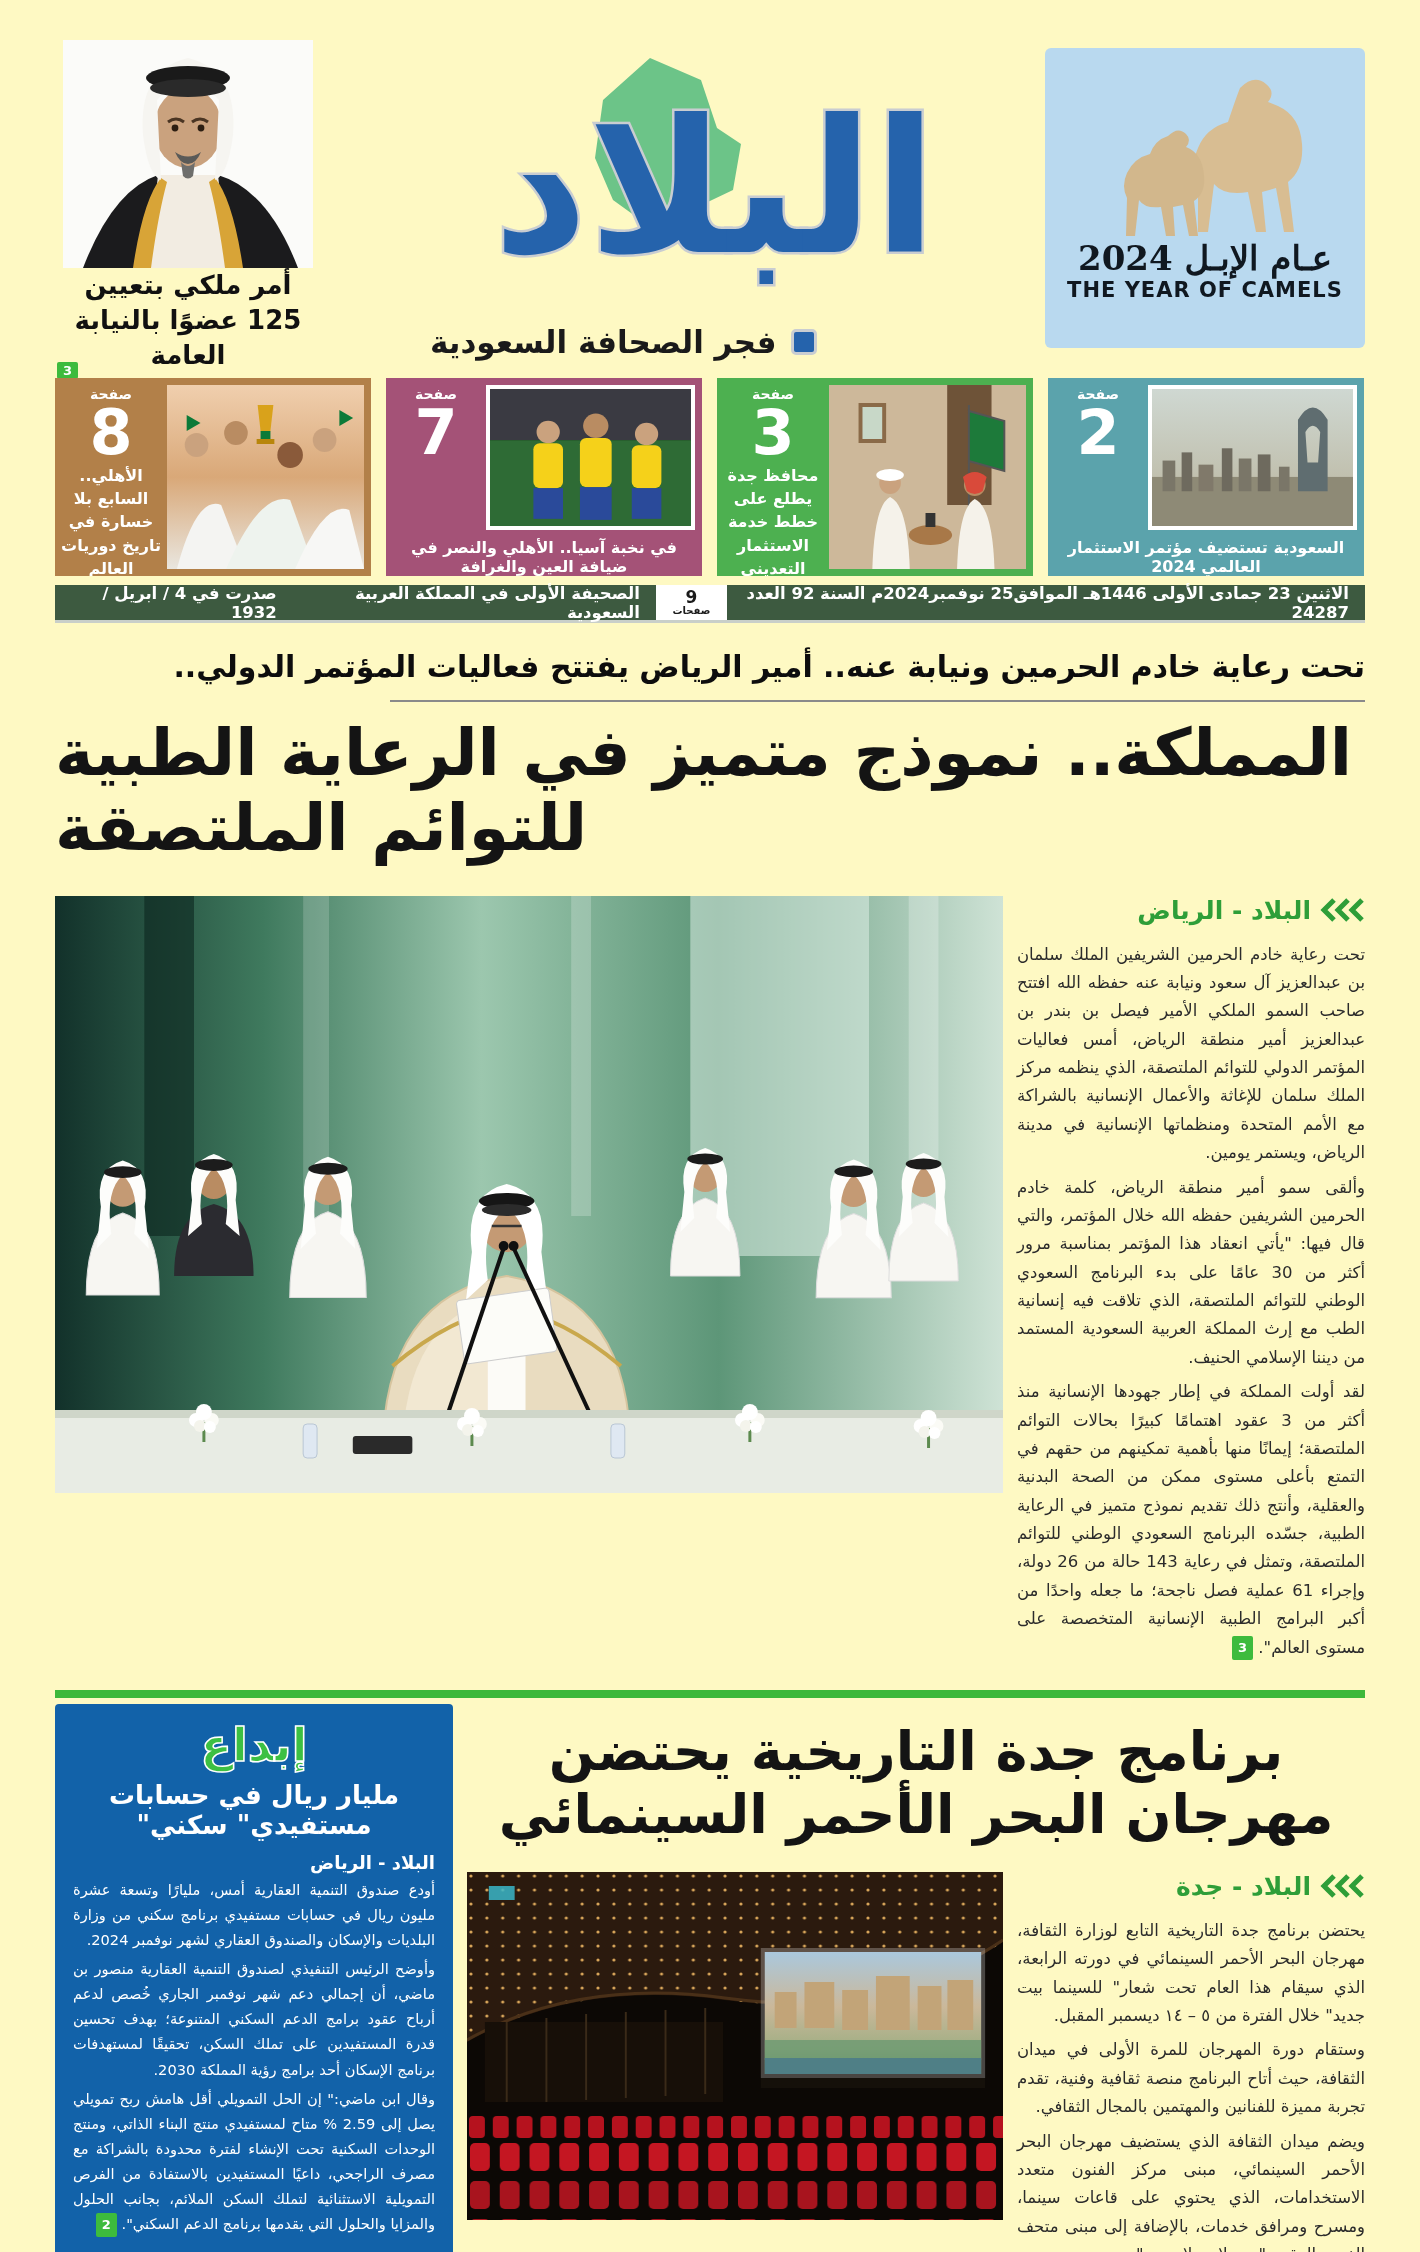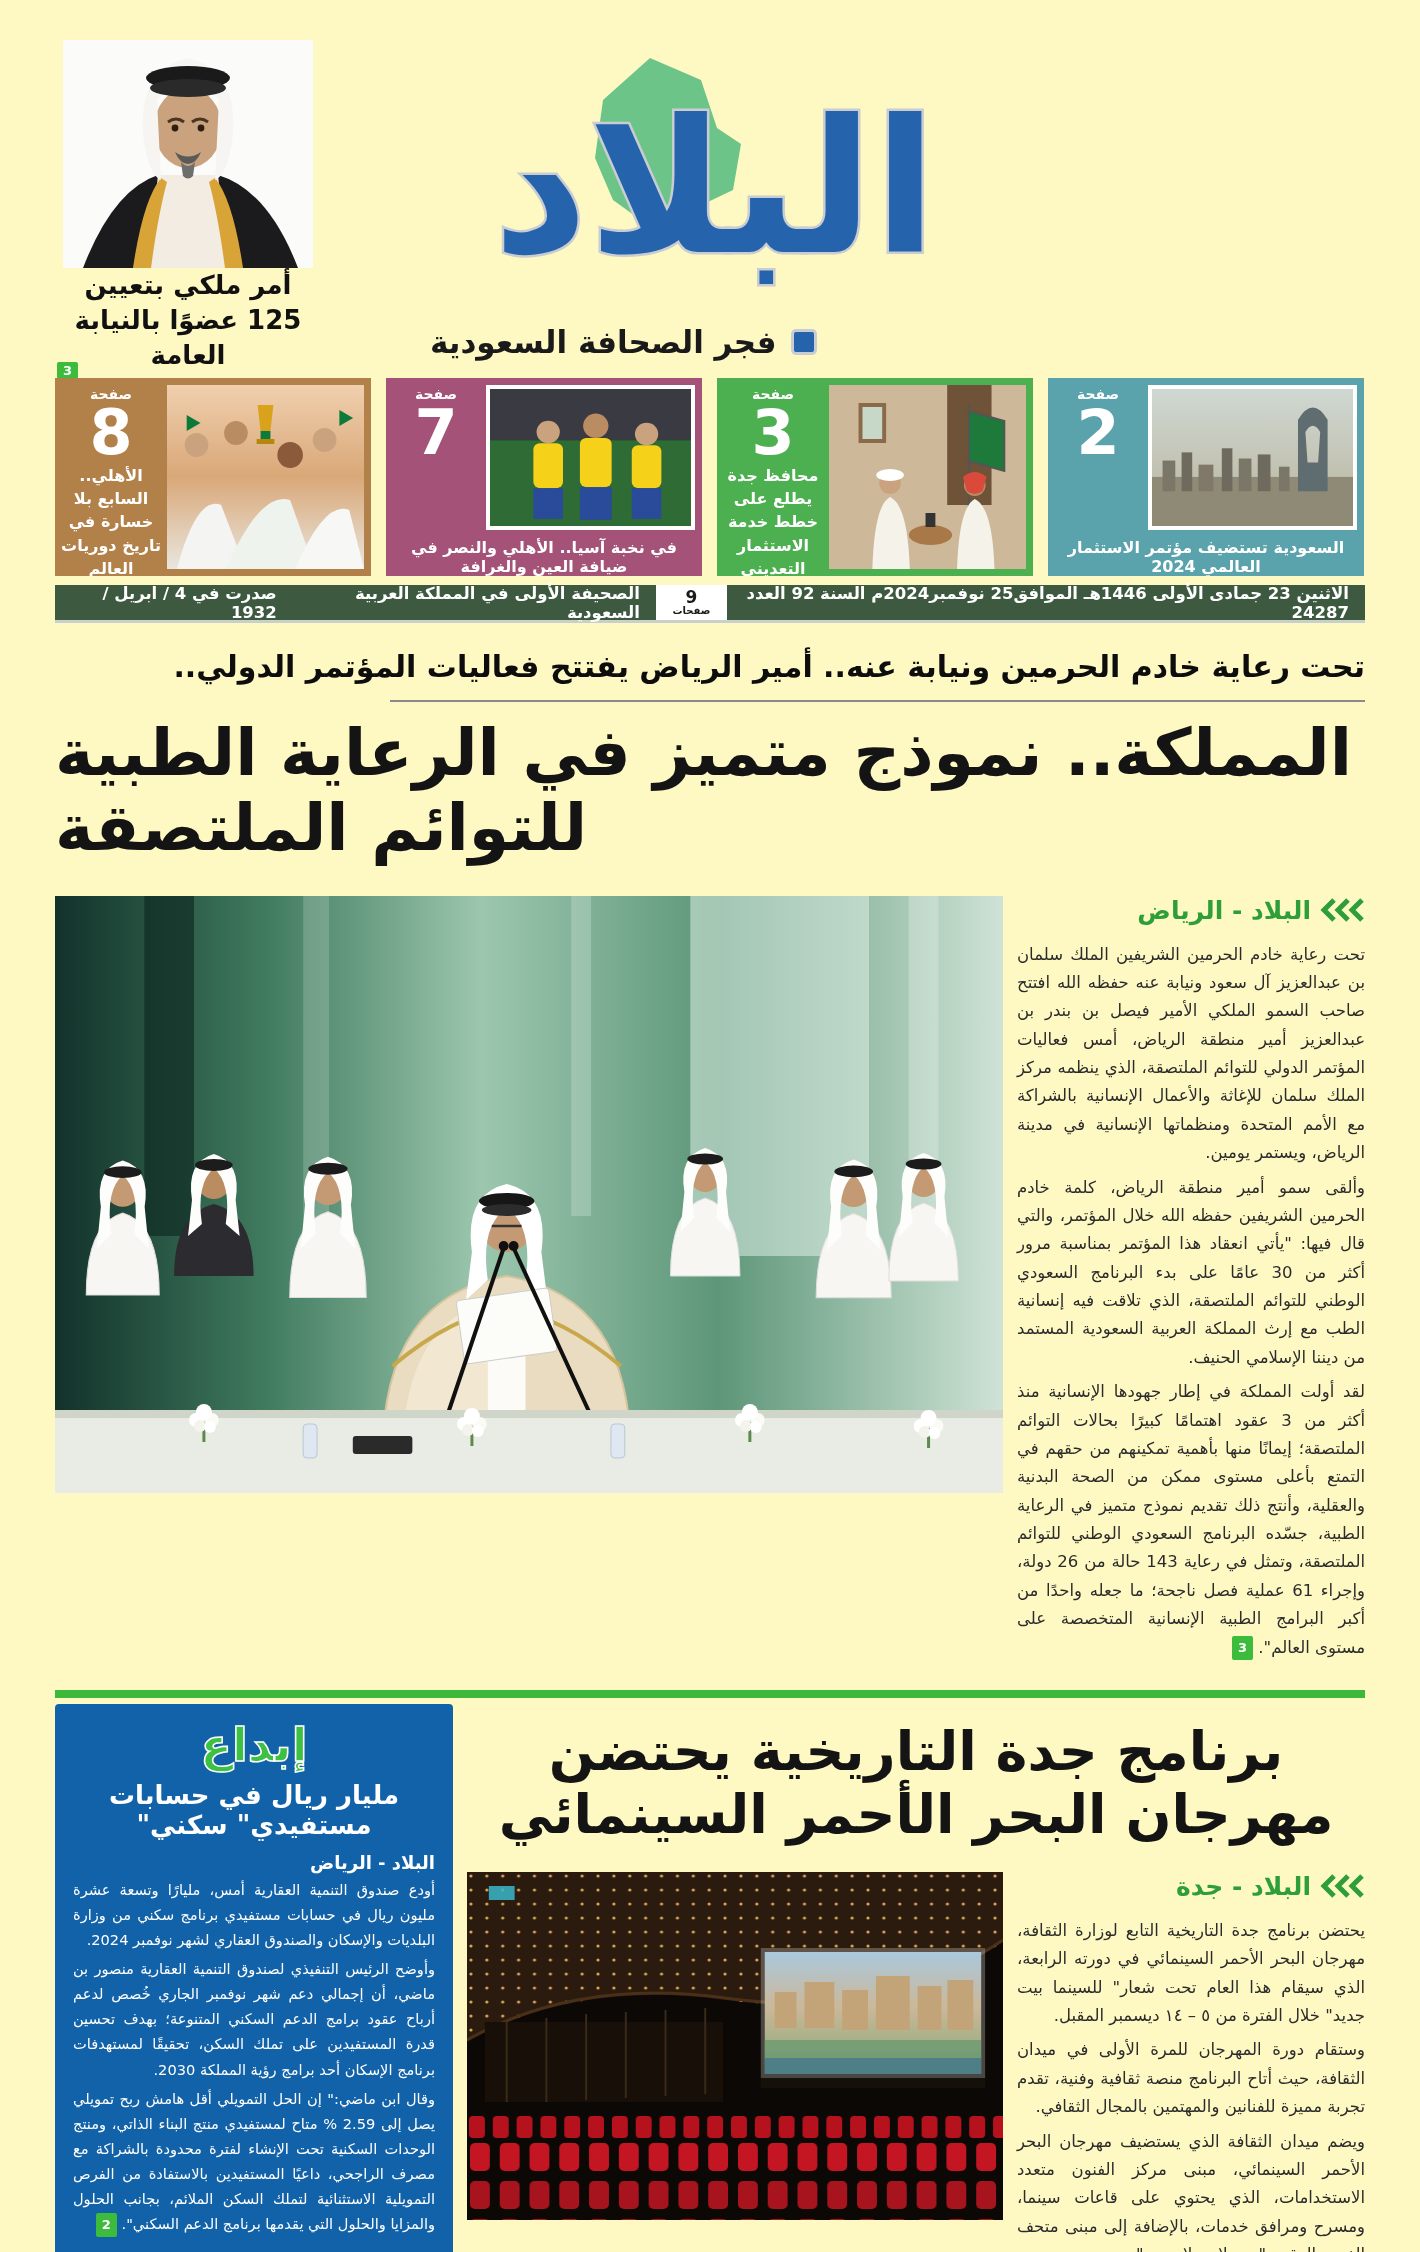--- a/index.html
+++ b/index.html
@@ -135,20 +135,28 @@
       <svg width="560" height="290" viewBox="0 0 560 290">
         <path d="M215,18 L266,40 L282,88 L306,104 L298,150 L256,170 L214,186 L178,160 L160,118 L168,60 Z" fill="#6cc488"></path>
         <text x="280" y="212" text-anchor="middle" font-family="DejaVu Sans" font-weight="bold" font-size="185" fill="#2563ac" stroke="#c9cdd1" stroke-width="5" paint-order="stroke">البلاد</text>
       </svg>
       <div class="logo-tagline">
         <span class="logo-dot"></span>
         <span>فجر الصحافة السعودية</span>
       </div>
     </div>
 
+    <div class="camel-box">
+      <svg width="230" height="180" viewBox="0 0 230 180">
+        <path d="M150,30 q14,-14 26,-4 q10,8 2,18 l10,4 q22,10 24,38 q2,26 -14,38 l6,50 l-10,0 l-8,-44 l-14,4 l4,40 l-10,0 l-8,-40 q-24,4 -34,-8 l-6,48 l-10,0 l0,-50 q-8,-16 0,-34 q8,-20 30,-26 q8,-24 12,-34 Z" fill="#d8bd92"></path>
+        <path d="M78,78 q10,-10 18,-2 q6,6 0,13 q16,6 18,28 q2,18 -10,26 l4,35 l-9,0 l-6,-31 l-10,2 l2,29 l-9,0 l-5,-29 q-16,2 -22,-7 l-4,36 l-9,0 l1,-38 q-6,-12 0,-25 q7,-15 23,-19 q5,-14 18,-18 Z" fill="#d2b78c"></path>
+      </svg>
+      <div class="camel-ar">عـام الإبـل 2024</div>
+      <div class="camel-en">THE YEAR OF CAMELS</div>
+    </div>
   </header>
 
   <nav class="teasers">
 
     <div class="tcard typeA" style="background:#b28049">
       <div class="side">
         <div class="pg-word">صفحة</div>
         <div class="pg-num">8</div>
         <div class="cap">الأهلي.. السابع بلا خسارة في تاريخ دوريات العالم</div>
       </div>

